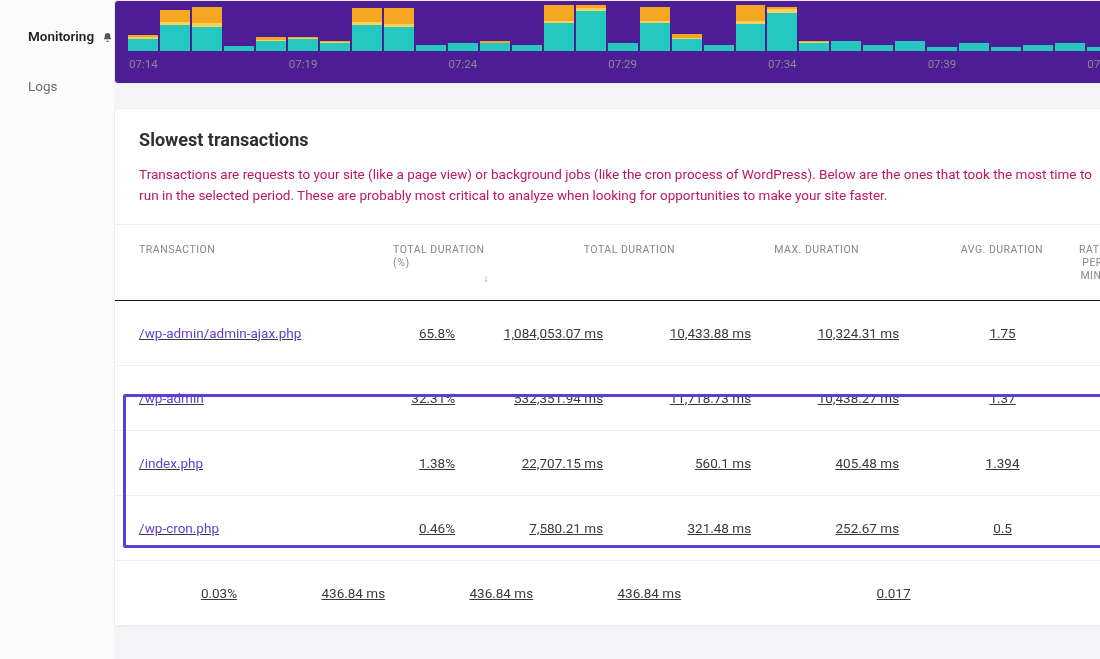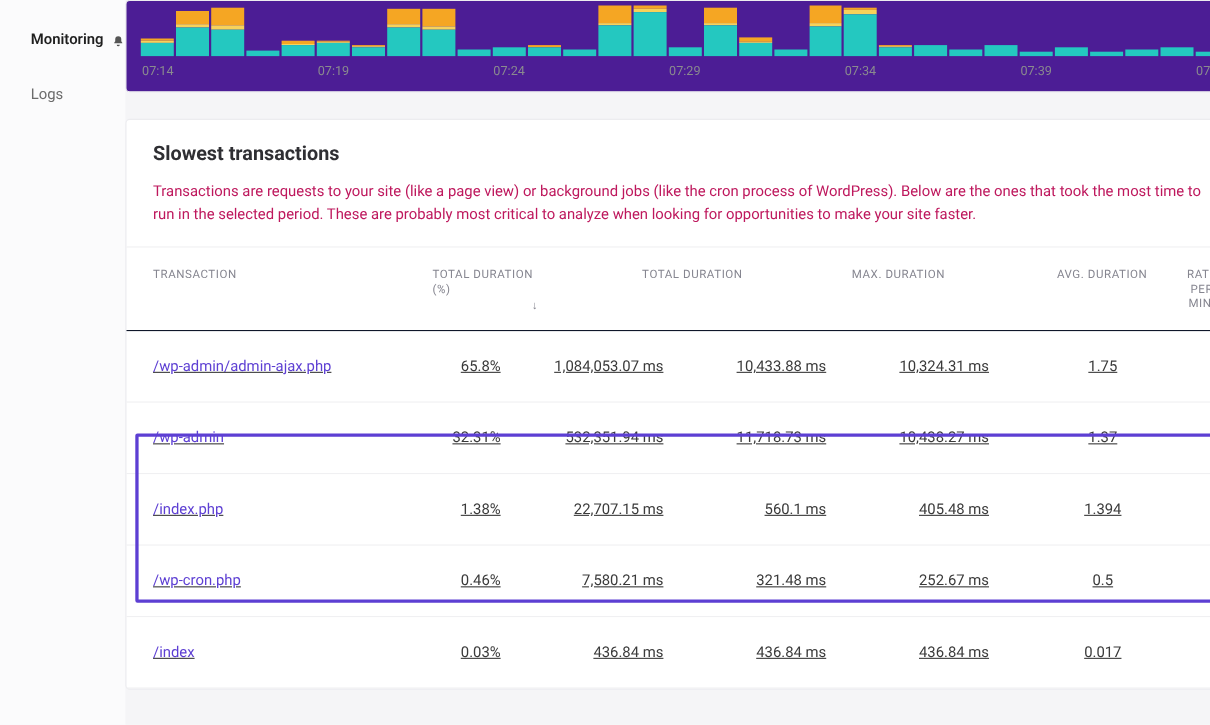--- a/index.html
+++ b/index.html
@@ -345,21 +345,20 @@
           </div>
           <div class="trow">
             <div class="col-txn"><a href="#">/wp-cron.php</a></div>
             <div class="col-pct" style="text-align: right;">0.46%</div>
             <div class="col-dur">7,580.21 ms</div>
             <div class="col-max">321.48 ms</div>
             <div class="col-avg">252.67 ms</div>
             <div class="col-rate">0.5</div>
           </div>
           <div class="trow">
-            <div class="col-txn"><a href="#">/index</a></div>
             <div class="col-pct" style="text-align: right;">0.03%</div>
             <div class="col-dur">436.84 ms</div>
             <div class="col-max">436.84 ms</div>
             <div class="col-avg">436.84 ms</div>
             <div class="col-rate">0.017</div>
           </div>
         </div>
 
       <div class="highlight-box"></div>
     </div>

